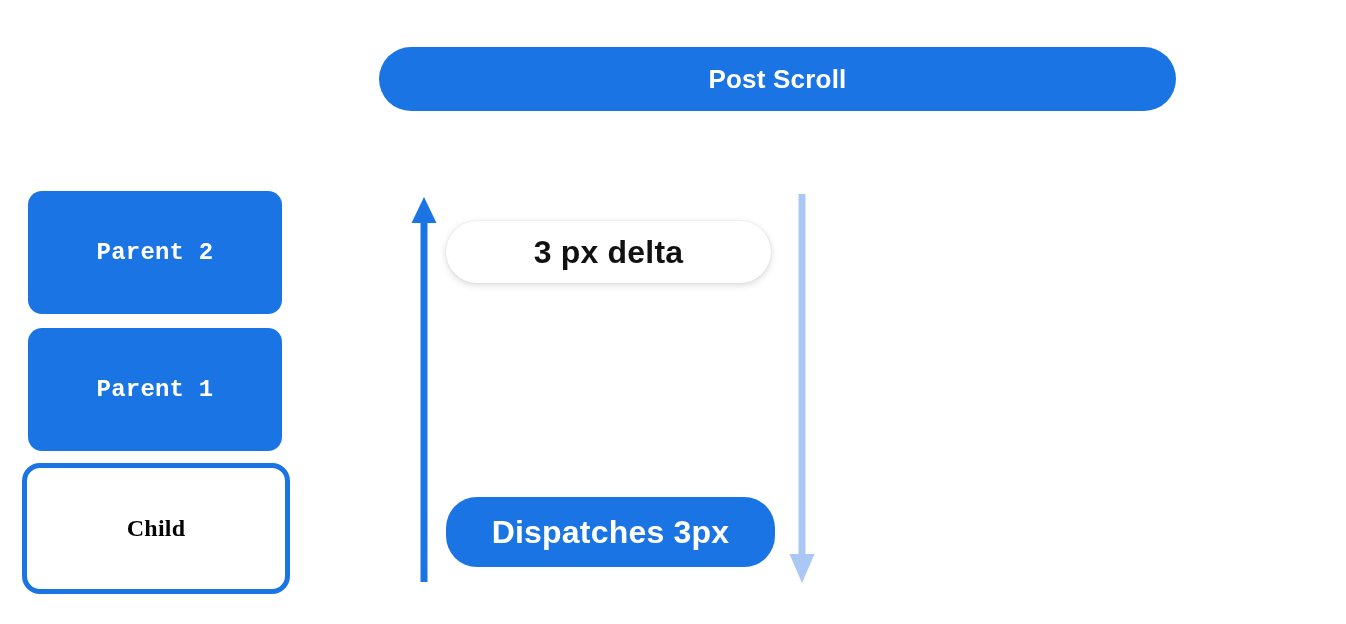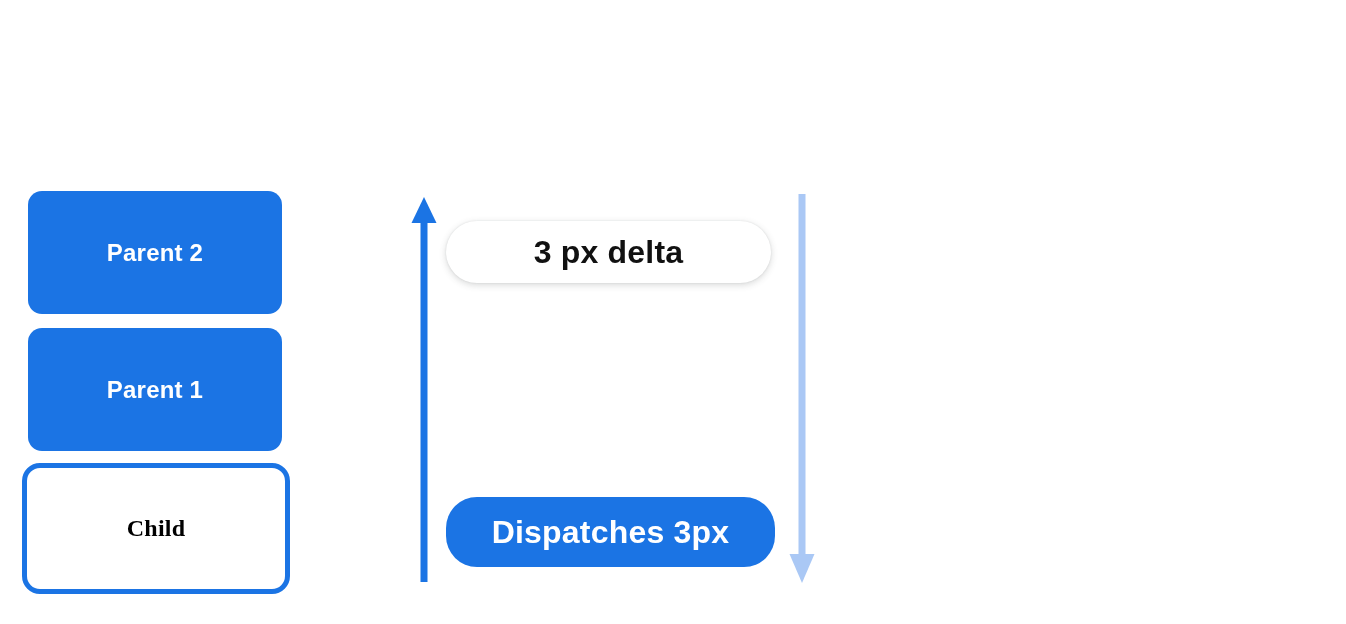--- a/index.html
+++ b/index.html
@@ -56,20 +56,21 @@
     font-size: 24px;
     font-weight: bold;
     letter-spacing: 0.2px;
   }
   .node-filled {
     left: 6px;
     width: 254px;
     height: 123px;
     background: #1b74e4;
     border-radius: 14px;
+    font-family: Liberation Mono, monospace;
   }
   .node-filled .node-label { color: #ffffff; }
 
   .node-parent2 { top: 6px; }
   .node-parent1 { top: 143px; }
 
   .node-outlined {
     left: 0px;
     top: 278px;
     width: 268px;
@@ -118,20 +119,23 @@
     background: #1b74e4;
     border-radius: 31px;
   }
   .pill-blue .pill-label { color: #ffffff; }
 </style>
 </head>
 <body>
 
 <div id="canvas">
 
+  <div class="header-bar">
+    <span class="label">Post Scroll</span>
+  </div>
 
   <div class="node-stack">
 
     <div class="node-box node-filled node-parent2">
       <span class="node-label">Parent 2</span>
     </div>
 
     <div class="node-box node-filled node-parent1">
       <span class="node-label">Parent 1</span>
     </div>

